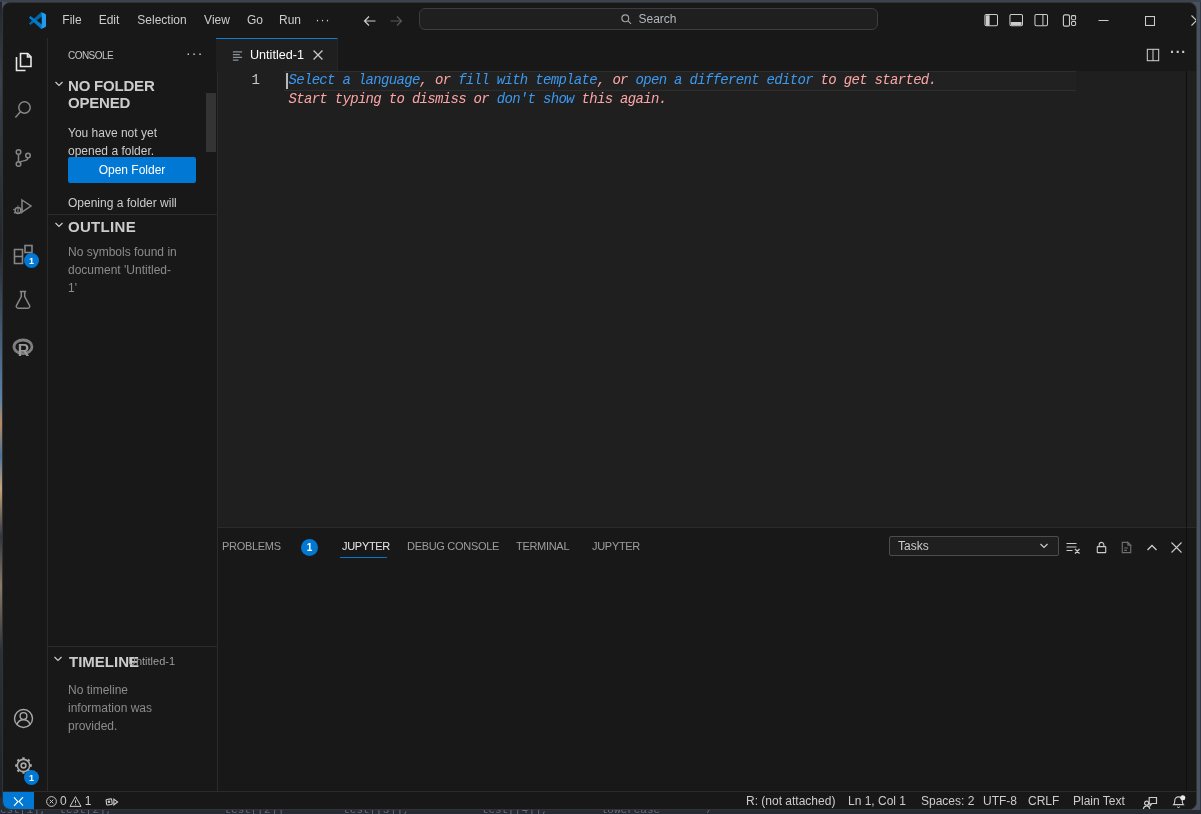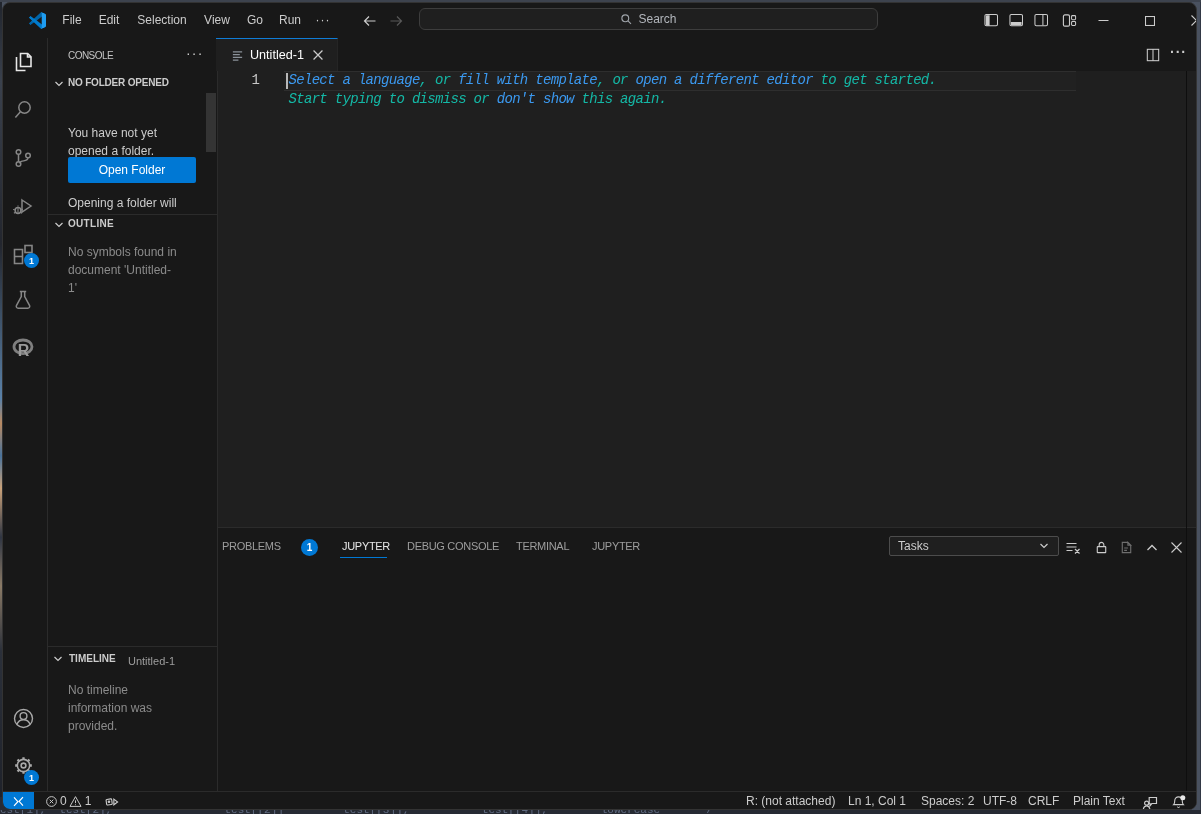--- a/index.html
+++ b/index.html
@@ -20,35 +20,35 @@
 .wbtn { top:0; height:35px; width:34px; display:flex; align-items:center; justify-content:center; }
 
 .activitybar { left:0; top:35px; width:44px; height:753px; background:#181818; }
 .abar-border { left:44px; top:35px; width:1px; height:753px; background:#2b2b2b; }
 .aicon { left:-2px; width:44px; display:flex; justify-content:center; }
 .badge { background:#0078d4; color:#fff; border-radius:50%; width:15px; height:15px; font-size:9px; display:flex; align-items:center; justify-content:center; font-weight:bold; }
 
 .sidebar { left:45px; top:35px; width:169px; height:753px; background:#181818; }
 .sbar-border { left:214px; top:35px; width:1px; height:753px; background:#2b2b2b; }
 .side-title { left:20px; top:12px; font-size:10px; color:#c5c5c5; letter-spacing:-0.55px; }
-.sect-label { font-size:10px; font-weight:bold; color:#cccccc; letter-spacing:-0.2px; }
+.sect-label { font-size:15px; font-weight:bold; color:#cccccc; letter-spacing:-0.2px; }
 .side-text { left:20px; font-size:12px; line-height:18px; color:#cccccc; }
 .side-dim { color:#8b8b8b; }
 .openbtn { left:20px; top:119px; width:128px; height:26px; background:#0078d4; border-radius:2px; color:#ffffff;
   font-size:12px; display:flex; align-items:center; justify-content:center; }
 .hsep { left:0; width:169px; height:1px; background:#2b2b2b; }
 .sb-scroll { left:158px; top:55px; width:10px; height:59px; background:#343434; }
 
 .tabbar { left:215px; top:35px; width:980px; height:33px; background:#181818; }
 .tab { left:-2px; top:0; width:122px; height:33px; background:#1f1f1f; border-top:1.5px solid #0f7cd6; border-right:1px solid #252525; display:flex; align-items:center; }
 .editor { left:215px; top:68px; width:980px; height:456px; background:#1f1f1f; font:italic 14px "Liberation Mono",monospace; letter-spacing:-0.69px; }
 .curline { left:66px; top:0px; width:792px; height:20px; background:#212121; border-top:1px solid #2e2e2e; border-bottom:1px solid #2e2e2e; }
 .eline { height:19px; line-height:19px; white-space:pre; }
 .blue { color:#3b99f0; }
-.gray { color:#14b8a6;text-align:center; }
+.gray { color:#fca5a5;text-align:center; }
 .lnum { left:30px; top:0; width:12px; text-align:right; color:#c8c8c8; letter-spacing:0; font-style:normal; }
 .cursor { left:68px; top:1.5px; width:2px; height:16px; background:#b8b8b8; }
 .rightline { left:1183px; top:68px; width:1px; height:720px; background:#0e0e0e; }
 
 .panel { left:215px; top:524px; width:980px; height:264px; background:#181818; border-top:1px solid #2b2b2b; }
 .ptab { height:20px; line-height:20px; font-size:11px; color:#9d9d9d; letter-spacing:-0.3px; }
 .ptab.active { color:#e7e7e7; }
 .tasks { left:671px; top:8px; width:170px; height:20px; background:#1f1f1f; border:1px solid #4c4c4c; border-radius:2px;
   font-size:12px; color:#cccccc; display:flex; align-items:center; padding:0 8px; }
 

